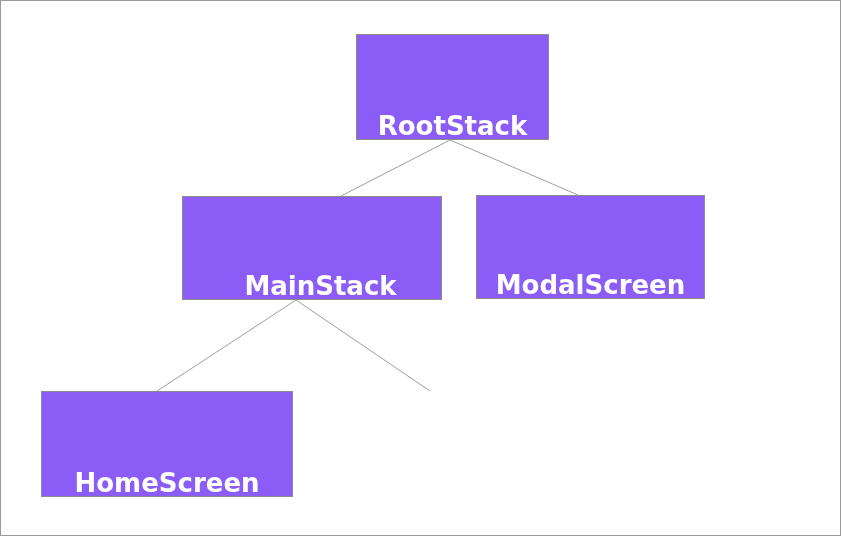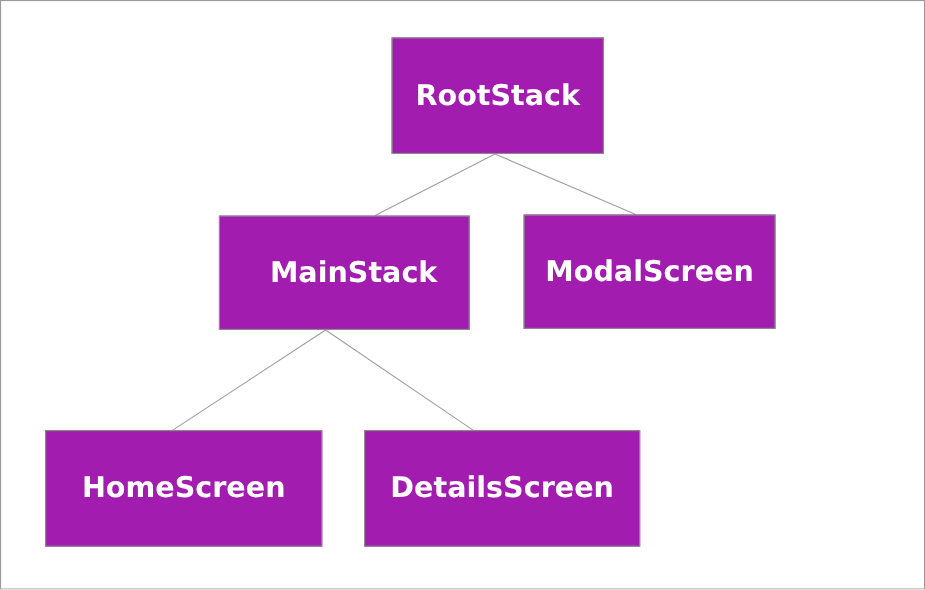--- a/index.html
+++ b/index.html
@@ -21,39 +21,39 @@
     position: absolute;
     left: 0;
     top: 0;
     width: 841px;
     height: 536px;
     pointer-events: none;
   }
   .node {
     position: absolute;
     box-sizing: border-box;
-    background: #a21caf;
+    background: #8b5cf6;
     border: 1px solid #8c8c8c;
     display: flex;
-    align-items: center;
+    align-items: flex-end;
     justify-content: center;
     z-index: 2;
   }
   .node-label {
     color: #ffffff;
     font-family: "DejaVu Sans", "Liberation Sans", sans-serif;
     font-weight: bold;
     font-size: 26px;
     line-height: 1;
     letter-spacing: 0px;
     white-space: nowrap;
     text-align: center;
   }
   #node-rootstack   { left: 355px; top: 33px;  width: 193px; height: 106px; }
-  #node-mainstack   { left: 198px; top: 195px; width: 228px; height: 104px; padding-left: 17px; }
+  #node-mainstack   { left: 181px; top: 195px; width: 260px; height: 104px; padding-left: 17px; }
   #node-modalscreen { left: 475px; top: 194px; width: 229px; height: 104px; }
   #node-homescreen  { left: 40px;  top: 390px; width: 252px; height: 106px; }
   #node-detailsscreen { left: 330px; top: 390px; width: 251px; height: 106px; }
 </style>
 </head>
 <body>
 
 <div id="canvas">
 
   <svg id="edge-layer" viewBox="0 0 841 536" width="841" height="536" xmlns="http://www.w3.org/2000/svg">
@@ -72,17 +72,14 @@
   </div>
 
   <div class="node" id="node-modalscreen">
     <span class="node-label">ModalScreen</span>
   </div>
 
   <div class="node" id="node-homescreen">
     <span class="node-label">HomeScreen</span>
   </div>
 
-  <div class="node" id="node-detailsscreen">
-    <span class="node-label">DetailsScreen</span>
-  </div>
 
 </div>
 
 </body></html>

